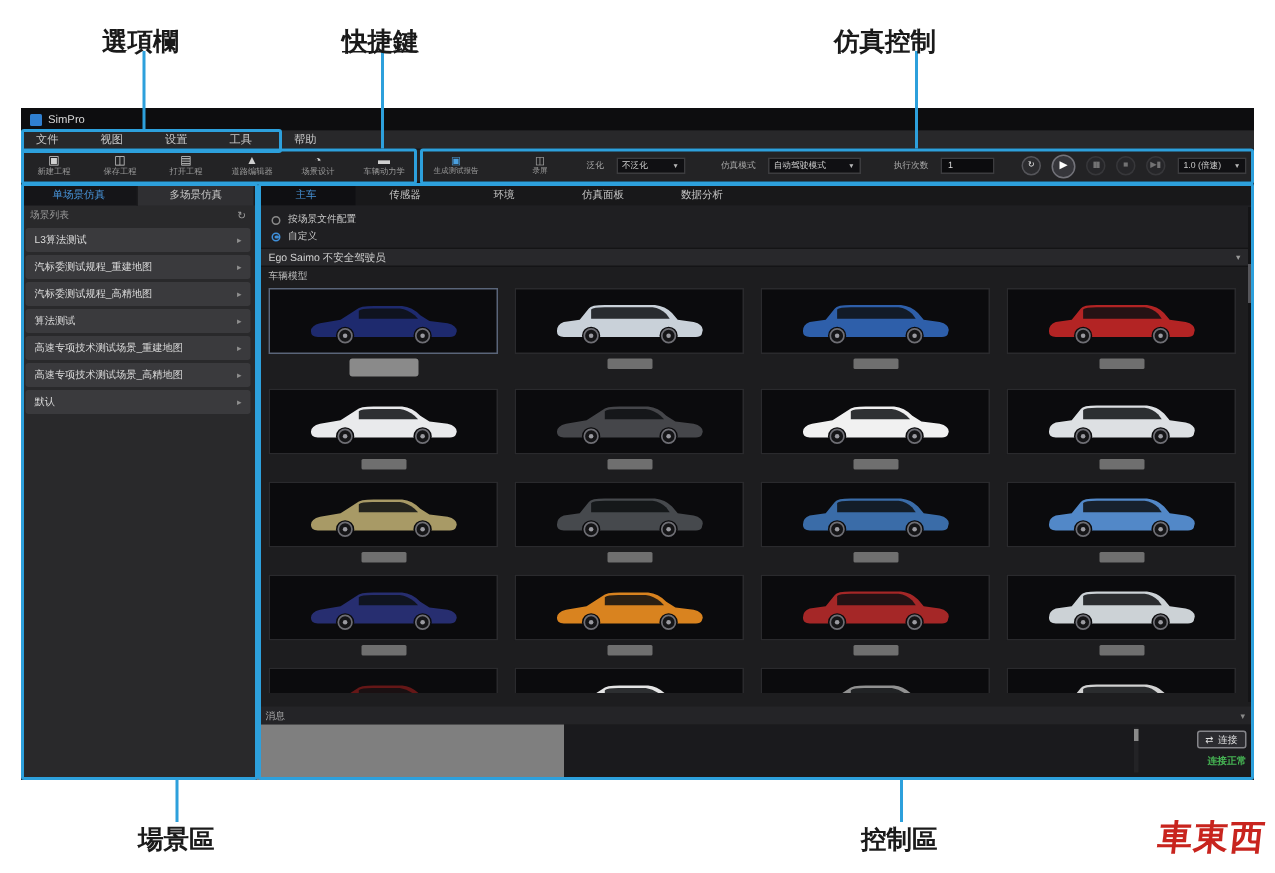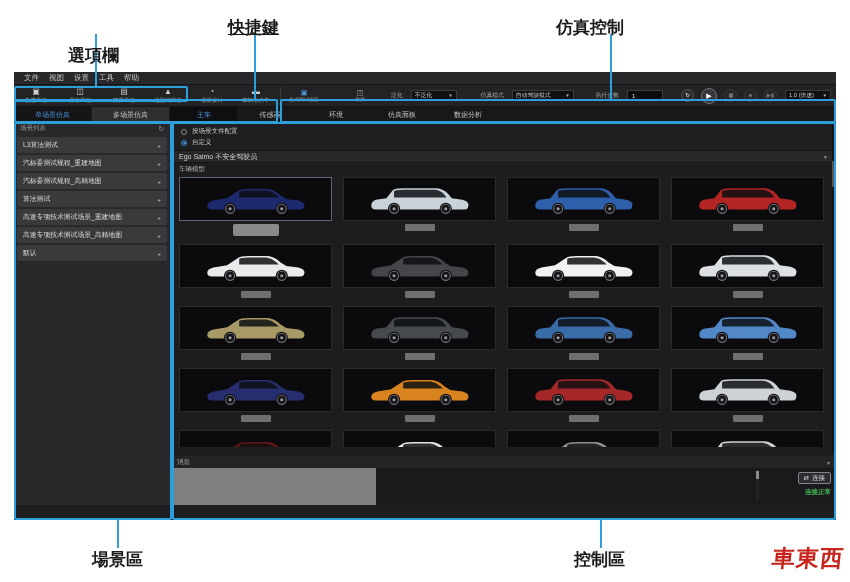--- a/index.html
+++ b/index.html
@@ -10,21 +10,21 @@
   .anno-label { position:absolute; font-family:"Liberation Serif", serif; font-size:17px; font-weight:bold; color:#1a1a1a; white-space:nowrap; }
   .anno-line { position:absolute; width:2px; background:var(--acc); }
   .anno-box { position:absolute; border:2px solid var(--acc); border-radius:2px; pointer-events:none; z-index:30; }
   .watermark { position:absolute; right:6px; bottom:8px; font-family:"Liberation Serif", serif; font-weight:bold; font-size:23px; color:#c8241e; letter-spacing:1px; transform:skewX(-6deg); }
 
   
   .window { position:absolute; left:14px; top:72px; width:822px; height:448px; background:#1e1e20; overflow:hidden; }
   .titlebar { height:15px; background:#0d0d0f; display:flex; align-items:center; padding:0 6px; gap:4px; }
   .logo { width:8px; height:8px; background:#2f7fd0; border-radius:1px; }
   .apptitle { font-size:7.5px; color:#d8d8d8; }
-  .menubar { height:13px; background:#28282a; border-bottom:1px solid #161618; display:flex; align-items:center; padding-left:10px; gap:10px; }
+  .menubar { height:13px; background:#28282a; border-bottom:1px solid #161618; display:flex; align-items:center; padding-left:10px; gap:28px; }
   .menu-item { font-size:7.5px; color:#c8c8c8; cursor:default; }
   .toolbar { height:22px; background:#232325; border-bottom:1px solid #141416; display:flex; align-items:center; }
   .tbtn { width:44px; display:flex; flex-direction:column; align-items:center; justify-content:center; gap:1px; }
   .tbtn .ticon { font-size:8px; line-height:8px; color:#d0d0d0; }
   .tbtn .tlabel { font-size:5.5px; line-height:6px; color:#9a9a9a; white-space:nowrap; }
   .tb-divider { width:1px; height:18px; background:#3a3a3d; margin:0 2px; }
 
   .simbar { display:flex; align-items:center; flex:1; gap:8px; padding-left:6px; padding-right:5px; }
   .toggle-group { display:flex; flex-direction:column; align-items:center; gap:1px; }
   .toggle-group .gicon { font-size:7px; line-height:7px; color:#4aa0e0; }
@@ -85,20 +85,24 @@
   .connect-col { position:absolute; right:5px; top:4px; display:flex; flex-direction:column; align-items:flex-end; gap:4px; }
   .connect-btn { height:12px; border:1px solid #85858a; background:#2c2c30; border-radius:2px; color:#e0e0e0; font-size:6.5px; display:flex; align-items:center; gap:3px; padding:0 5px; }
   .connect-status { font-size:6.5px; color:#46b554; font-weight:bold; }
 </style>
 </head>
 <body>
 
 <div class="page" style="--acc:#2da0dc;">
 
   <div class="window">
+    <div class="titlebar">
+      <div class="logo"></div>
+      <div class="apptitle">SimPro</div>
+    </div>
 
     <div class="menubar" id="menu-bar">
         <span class="menu-item">文件</span>
         <span class="menu-item">视图</span>
         <span class="menu-item">设置</span>
         <span class="menu-item">工具</span>
         <span class="menu-item">帮助</span>
       </div>
 
     <div class="toolbar">
@@ -575,20 +579,20 @@
   <div class="anno-box" style="left:280px; top:99px; width:556px; height:24px;"></div>
   <div class="anno-box" style="left:14px; top:122px; width:158px; height:398px;"></div>
   <div class="anno-box" style="left:172px; top:122px; width:664px; height:398px;"></div>
 
   <div class="anno-line" style="left:95px; top:34px; height:52px;"></div>
   <div class="anno-line" style="left:254px; top:34px; height:65px;"></div>
   <div class="anno-line" style="left:610px; top:34px; height:65px;"></div>
   <div class="anno-line" style="left:117px; top:520px; height:28px;"></div>
   <div class="anno-line" style="left:600px; top:520px; height:28px;"></div>
 
-  <div class="anno-label" style="left:68px; top:16px;margin-top:28px;">選項欄</div>
+  <div class="anno-label" style="left:68px; top:16px;">選項欄</div>
   <div class="anno-label" style="left:228px; top:16px;text-decoration:underline;">快捷鍵</div>
   <div class="anno-label" style="left:556px; top:16px;">仿真控制</div>
   <div class="anno-label" style="left:92px; top:548px;">場景區</div>
   <div class="anno-label" style="left:574px; top:548px;">控制區</div>
 
   <div class="watermark">車東西</div>
 </div>
 
 </body></html>

